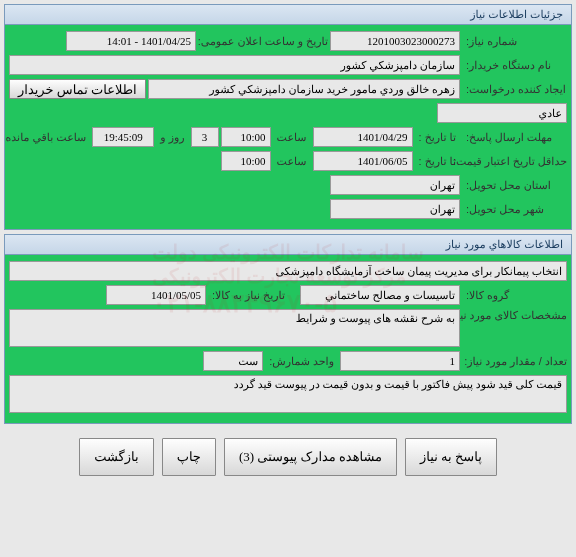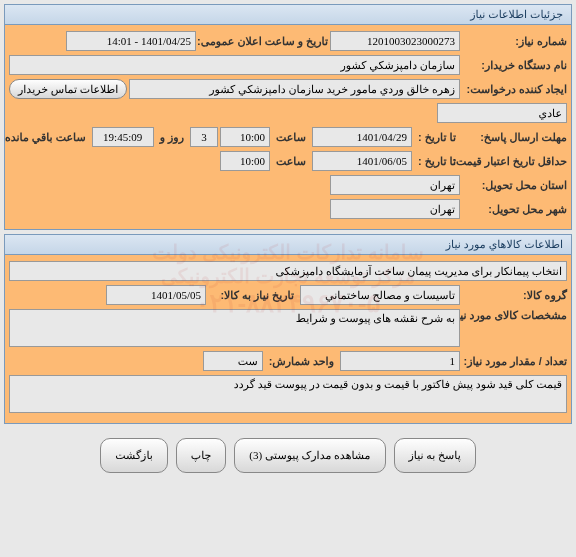--- a/index.html
+++ b/index.html
@@ -13,77 +13,76 @@
   position: relative;
 }
 .watermark {
   position: absolute;
   top: 50%;
   left: 50%;
   transform: translate(-50%, -50%);
   opacity: 0.08;
   font-size: 20px;
   color: #b91c1c;
-  text-align: center;
+  text-align: left;
   pointer-events: none;
   z-index: 100;
   white-space: nowrap;
   font-weight: bold;
 }
 .watermark .big { font-size: 26px; letter-spacing: 2px; }
 .panel {
   border: 1px solid #7a9abc;
   margin: 4px;
-  background: #fdba74;
+  background: #22c55e;
 }
 .panel-header {
   background: linear-gradient(#dbe6f2, #c5d6e8);
   border-bottom: 1px solid #7a9abc;
   padding: 3px 8px;
   font-size: 11px;
   color: #1a3c5e;
   text-align: right;
 }
 .panel-body { padding: 6px 4px; }
 .row {
   display: flex;
   align-items: center;
   margin-bottom: 4px;
   gap: 2px;
 }
 .label {
-  text-align: right;
+  text-align: left;
   padding-left: 4px;
   color: #333;
   white-space: nowrap;
-  font-weight: bold;
 }
 .label.w1 { width: 105px; flex-shrink: 0; }
 .label.w2 { width: 130px; flex-shrink: 0; }
 .label.inline { width: auto; padding: 0 4px; }
 input.field, .field {
   border: 1px solid #999;
   background: #fff;
   padding: 2px 4px;
   font-family: Tahoma;
   font-size: 11px;
   height: 20px;
   text-align: right;
 }
 .field.ro { background: #e8e8e8; }
 .field.flex { flex: 1; }
 .btn {
   border: 1px solid #888;
   background: linear-gradient(#fefefe, #d8d8d8);
   padding: 2px 8px;
   font-family: Tahoma;
-  font-size: 11px;
+  font-size: 13px;
   height: 20px;
   cursor: pointer;
-  border-radius: 10px;
+  border-radius: 1px;
 }
 .action-bar {
   display: flex;
   justify-content: center;
   gap: 8px;
   padding: 10px 0;
 }
 .action-bar .btn {
   padding: 10px 14px;
   height: auto;

